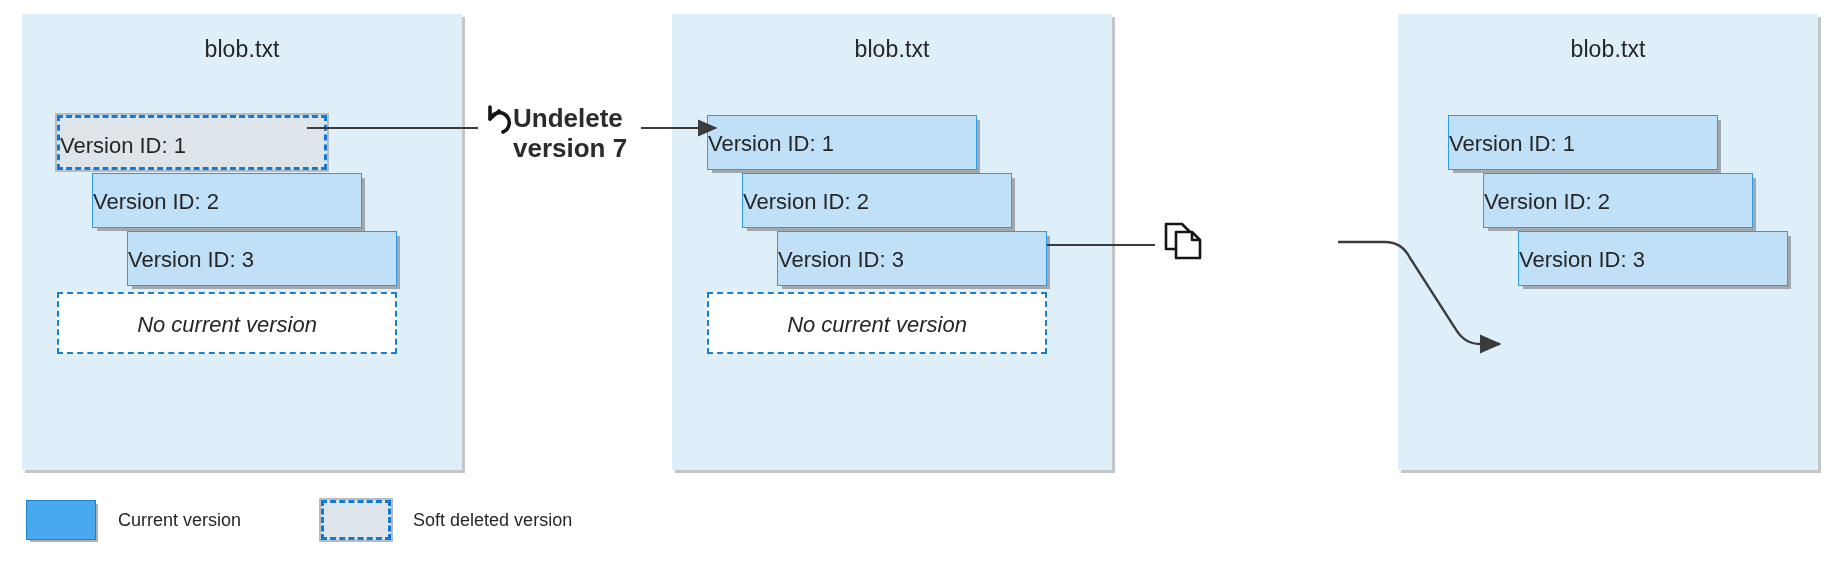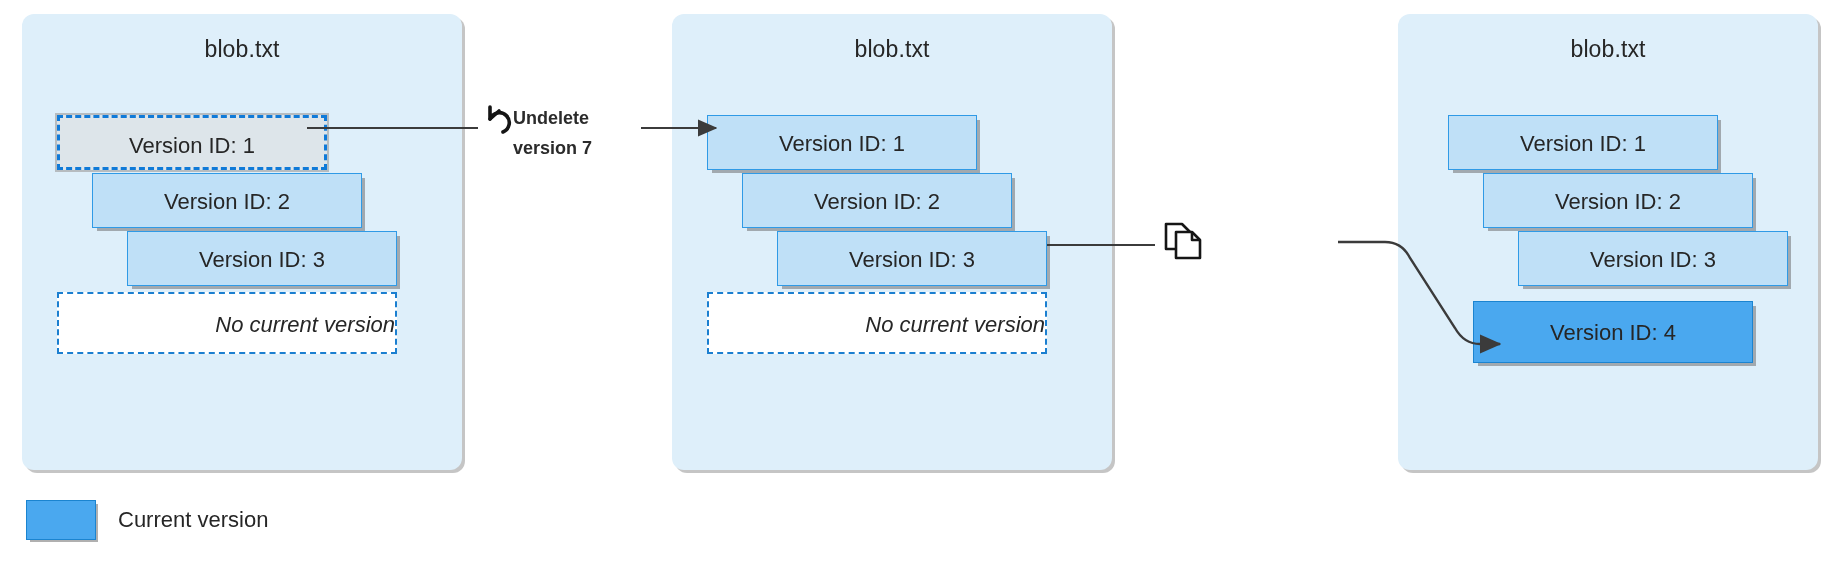--- a/index.html
+++ b/index.html
@@ -20,39 +20,38 @@
     left: 0; top: 0;
     width: 1842px;
     height: 566px;
   }
 
   
   .panel {
     position: absolute;
     background: #deeffa;
     box-shadow: 3px 3px 0 0 rgba(150,150,150,0.55);
-    border-radius: 12px;
   }
   .panel-title {
     position: absolute;
     left: 0;
     top: 22px;
     width: 100%;
     text-align: center;
     font-size: 23px;
     color: #262626;
     letter-spacing: 0.1px;
   }
 
   
   .chip {
     position: absolute;
     height: 55px;
     line-height: 55px;
-    text-align: center;
+    text-align: left;
     font-size: 22px;
     color: #262626;
     box-sizing: border-box;
   }
   .chip.prev {
     background: #bfe0f7;
     border: 1px solid #2f9ae6;
     box-shadow: 4px 4px 0 -1px rgba(140,145,150,0.75);
   }
   .chip.current {
@@ -66,33 +65,33 @@
     outline: 2px solid #b6bcc0;
     outline-offset: 0px;
     box-shadow: none;
   }
 
   
   .nocurrent {
     position: absolute;
     height: 62px;
     line-height: 62px;
-    text-align: right;
+    text-align: center;
     background: #ffffff;
     border: 2px dashed #1b7fd0;
     box-sizing: border-box;
     font-size: 22px;
     font-style: italic;
     color: #262626;
   }
 
   
   .annot {
     position: absolute;
-    font-size: 18px;
+    font-size: 26px;
     font-weight: bold;
     color: #2b2b2b;
     line-height: 30px;
   }
 
   
   #overlay {
     position: absolute;
     left: 0; top: 0;
     width: 1842px;
@@ -129,21 +128,21 @@
     border: 1px solid #2f9ae6;
     box-shadow: 3px 3px 0 -1px rgba(150,150,150,0.75);
   }
   .swatch.softdeleted {
     background: #dde5ea;
     border: 3px dashed #0f7ad8;
     outline: 2px solid #b6bcc0;
   }
   .legend-label {
     margin-left: 22px;
-    font-size: 22px;
+    font-size: 18px;
     color: #262626;
     white-space: nowrap;
   }
   .legend-gap { width: 40px; }
 </style>
 </head>
 <body>
 
 <div id="stage">
 
@@ -173,21 +172,20 @@
 
   <div class="panel" style="left:1398px; top:14px; width:420px; height:456px;">
     <div class="panel-title">blob.txt</div>
 
     <div class="chip prev" style="left:50px; top:101px; width:270px;">Version ID: 1</div>
 
     <div class="chip prev" style="left:85px; top:159px; width:270px;">Version ID: 2</div>
 
     <div class="chip prev" style="left:120px; top:217px; width:270px;">Version ID: 3</div>
 
-    <div class="chip current" style="left:75px; top:287px; width:280px; height:62px; line-height:62px;">Version ID: 4</div>
   </div>
 
   <div class="annot" style="left:513px; top:103px; width:140px;">
     <div>Undelete</div>
     <div>version 7</div>
   </div>
 
 
   <svg id="overlay" viewBox="0 0 1842 566">
     <defs>
@@ -216,15 +214,19 @@
     <path d="M1338,242 L1385,242 Q1402,242 1410,258 L1455,328 Q1464,344 1480,344 L1500,344" fill="none" stroke="#3b3b3b" stroke-width="2.4" marker-end="url(#arrowhead)"></path>
   </svg>
 
   <div id="legend">
     <div class="legend-item">
       <div class="swatch current"></div>
       <div class="legend-label">Current version</div>
     </div>
     <div class="legend-gap"></div>
     <div class="legend-gap"></div>
+    <div class="legend-item">
+      <div class="swatch softdeleted"></div>
+      <div class="legend-label">Soft deleted version</div>
+    </div>
   </div>
 
 </div>
 
 </body></html>

